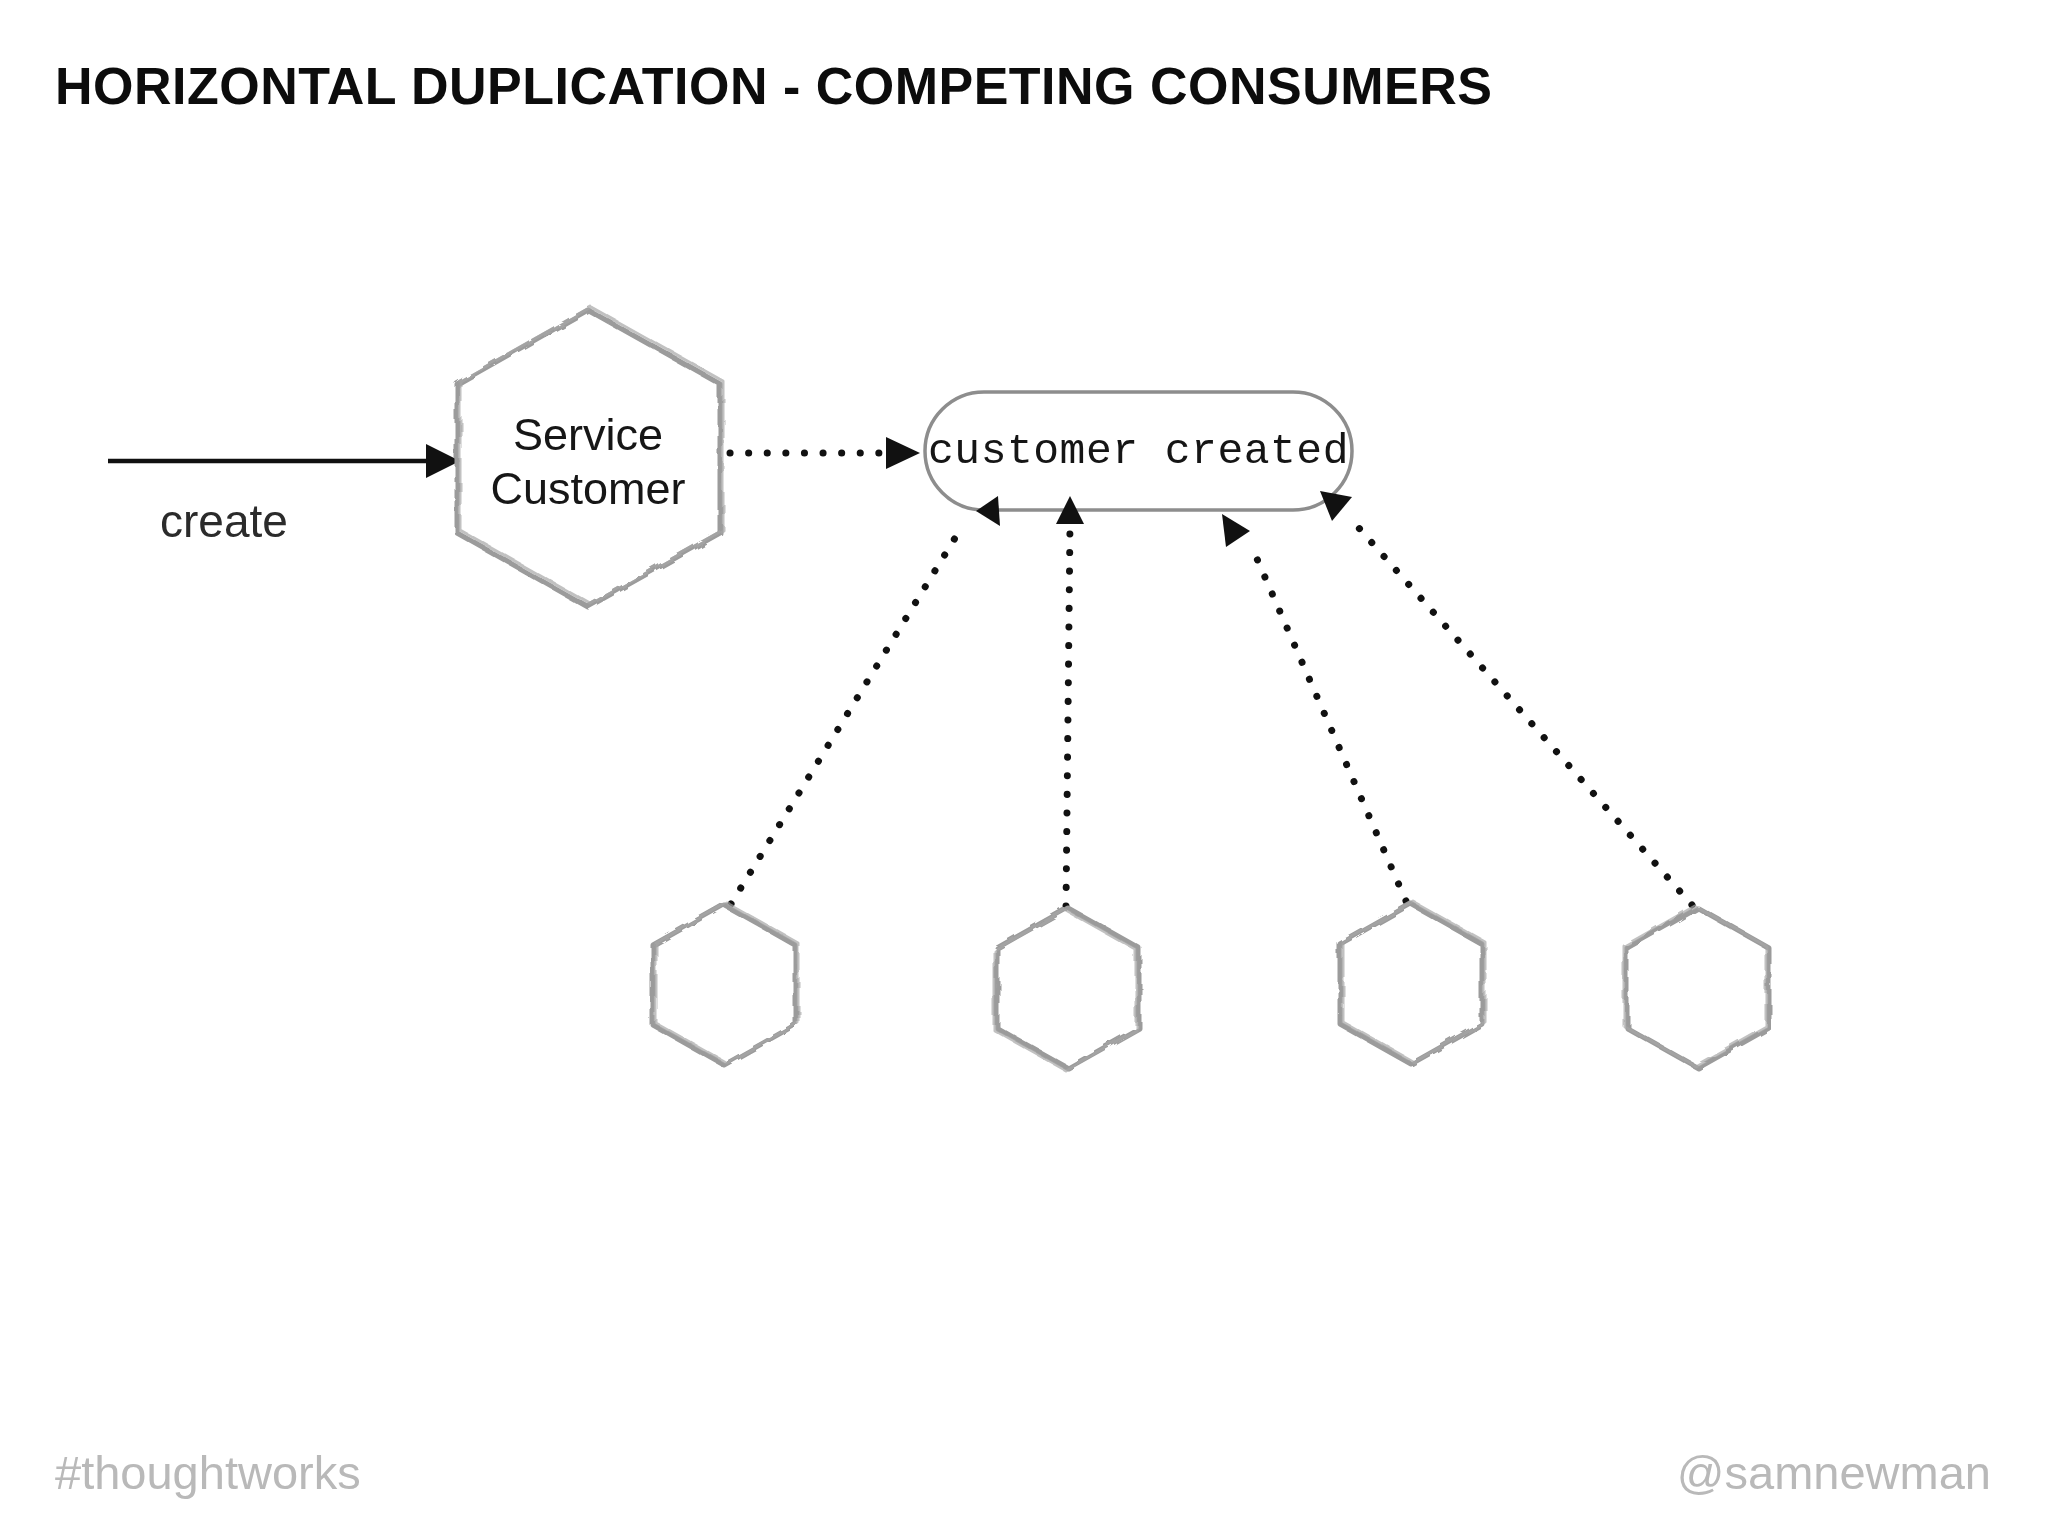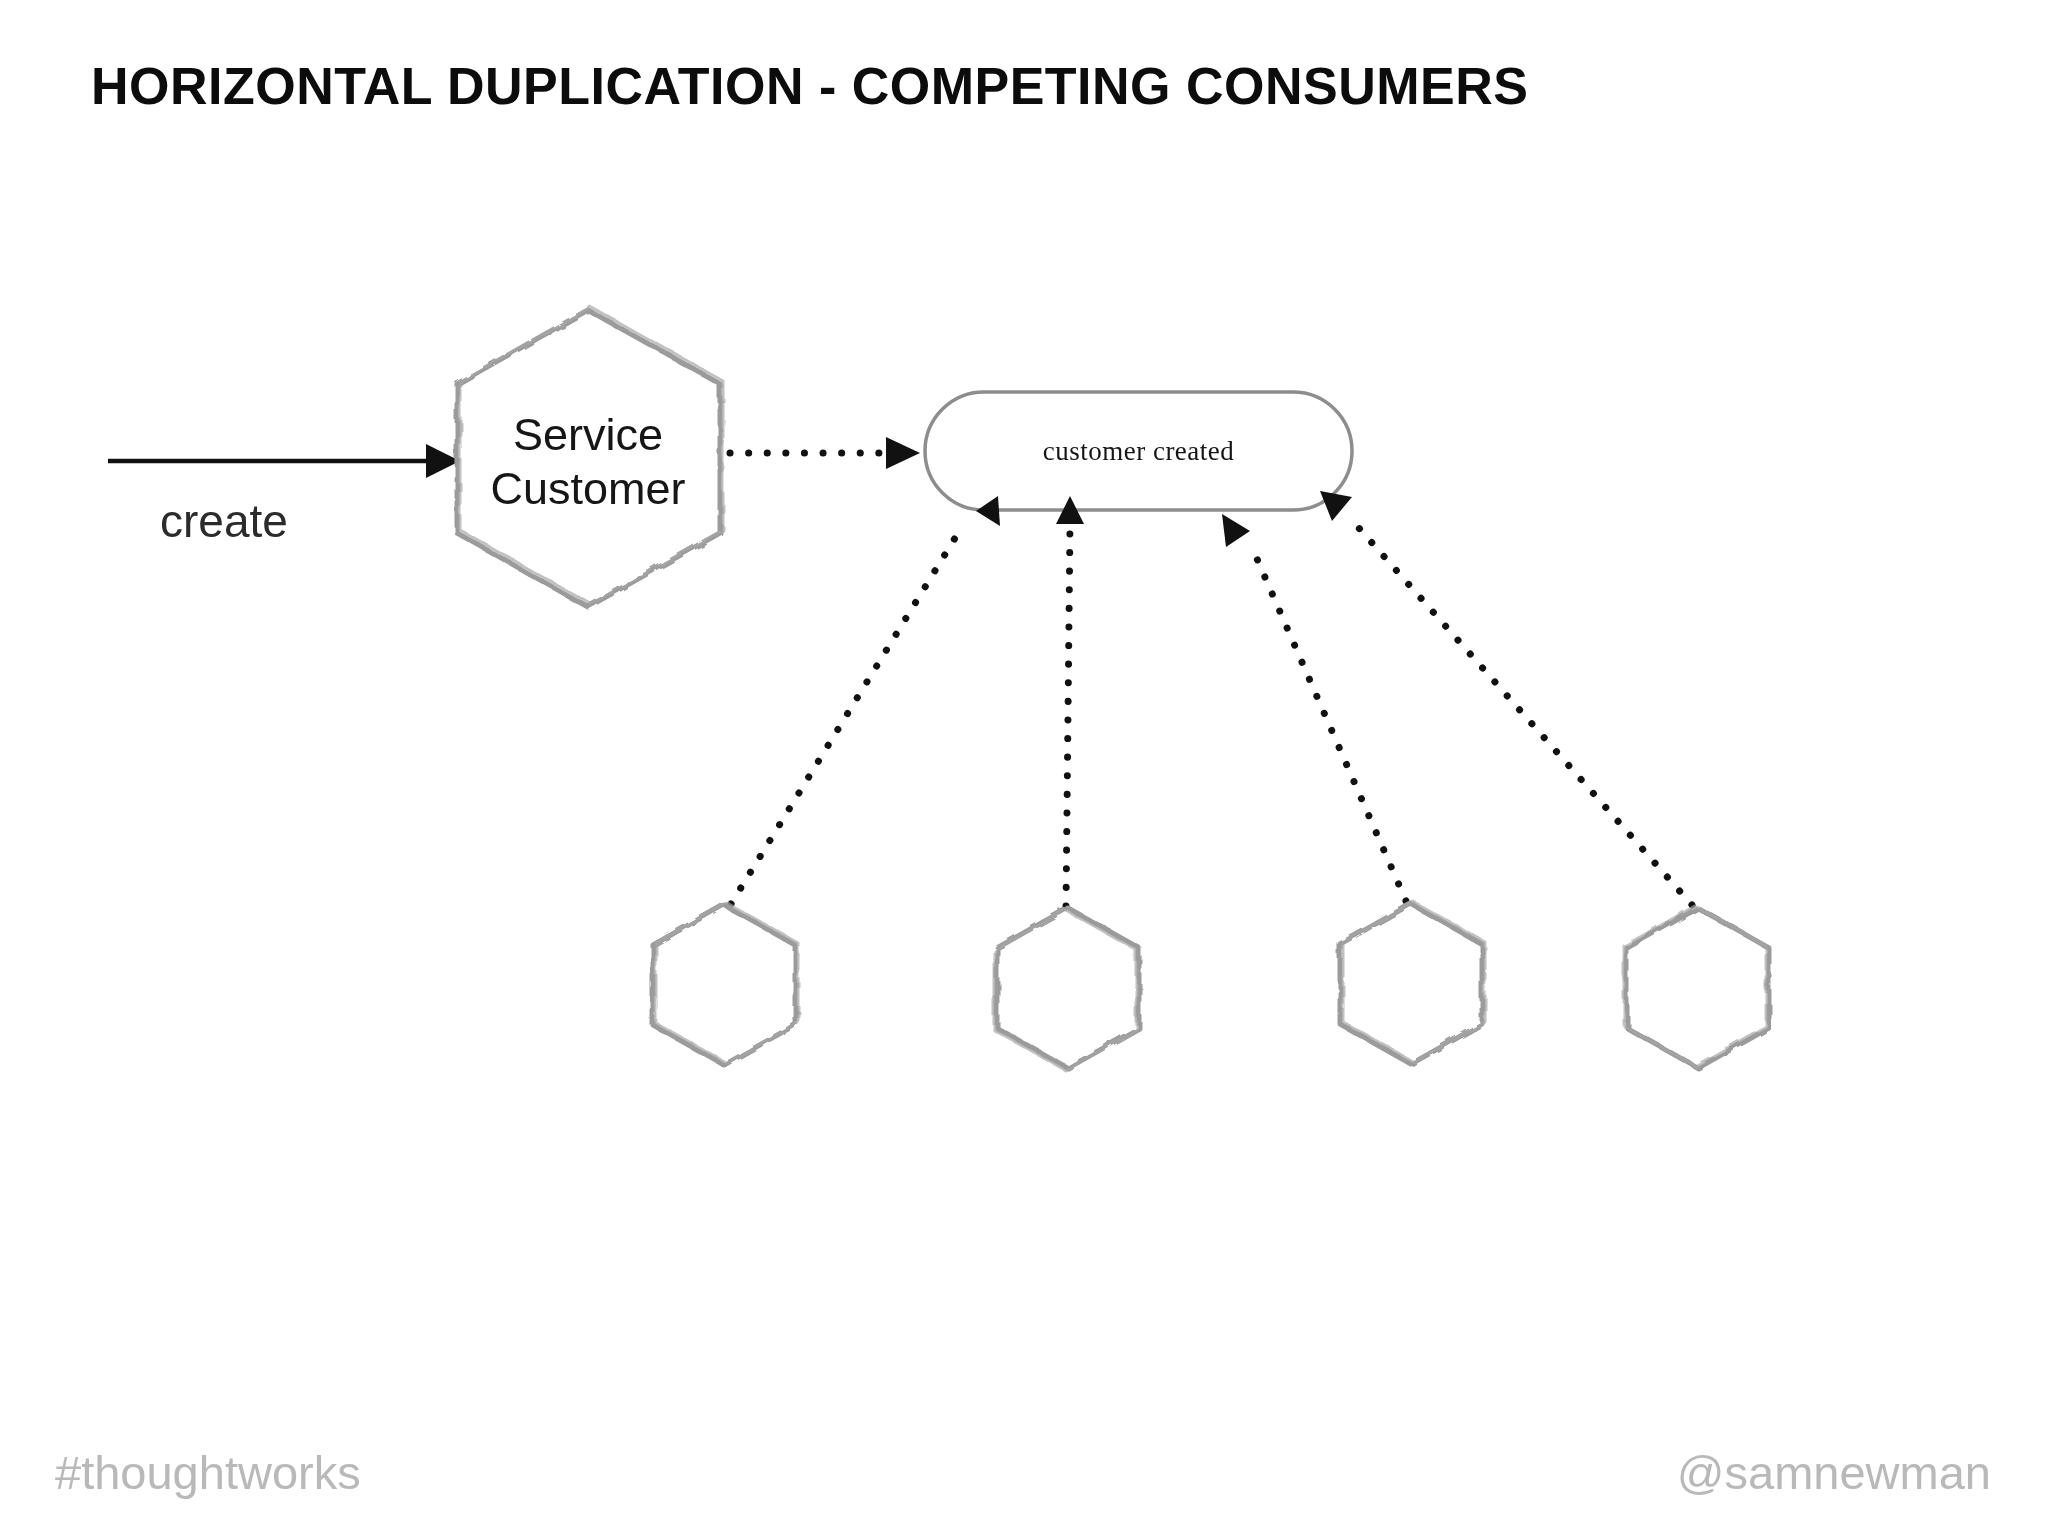--- a/index.html
+++ b/index.html
@@ -2,37 +2,37 @@
 <html><head>
 <meta charset="utf-8">
 <style>
   html,body{margin:0;padding:0;background:#ffffff;}
   body{width:2048px;height:1536px;position:relative;overflow:hidden;
        font-family:"Liberation Sans","DejaVu Sans",sans-serif;}
   .slide{position:absolute;inset:0;background:#ffffff;}
   .title{
     position:absolute;left:55px;top:56px;
     font-size:52px;font-weight:800;letter-spacing:0.5px;
-    color:#0c0c0c;white-space:nowrap;margin-left:36px;
+    color:#0c0c0c;white-space:nowrap;
   }
   .diagram-svg{position:absolute;left:0;top:0;width:2048px;height:1536px;}
   .label{position:absolute;color:#1c1c1c;font-weight:300;}
   .create-label{
     left:160px;top:494px;width:210px;
     font-size:46px;color:#2b2b2b;
   }
   .producer-label{
     left:448px;top:408px;width:280px;text-align:center;
     font-size:45px;line-height:54px;color:#161616;
   }
   .event-label{
     left:925px;top:392px;width:427px;height:118px;
     display:flex;align-items:center;justify-content:center;
-    font-family:Liberation Serif, serif;
-    font-size:27px;letter-spacing:0.5px;color:#151515;font-weight:400;
+    font-family:Liberation Mono, monospace;
+    font-size:43px;letter-spacing:0.5px;color:#151515;font-weight:400;
   }
   .footer{
     position:absolute;top:1445px;font-size:47px;font-weight:300;
     color:#b9b9b9;white-space:nowrap;
   }
   .footer-left{left:55px;}
   .footer-right{right:57px;}
   .sketch{fill:none;stroke:#9b9b9b;stroke-width:5;stroke-linejoin:round;}
   .sketch-ghost{fill:none;stroke:#a7a7a7;stroke-width:3;stroke-linejoin:round;opacity:0.7;}
   .dotted{fill:none;stroke:#111111;stroke-width:7;stroke-linecap:round;stroke-dasharray:0.1 18.5;}

